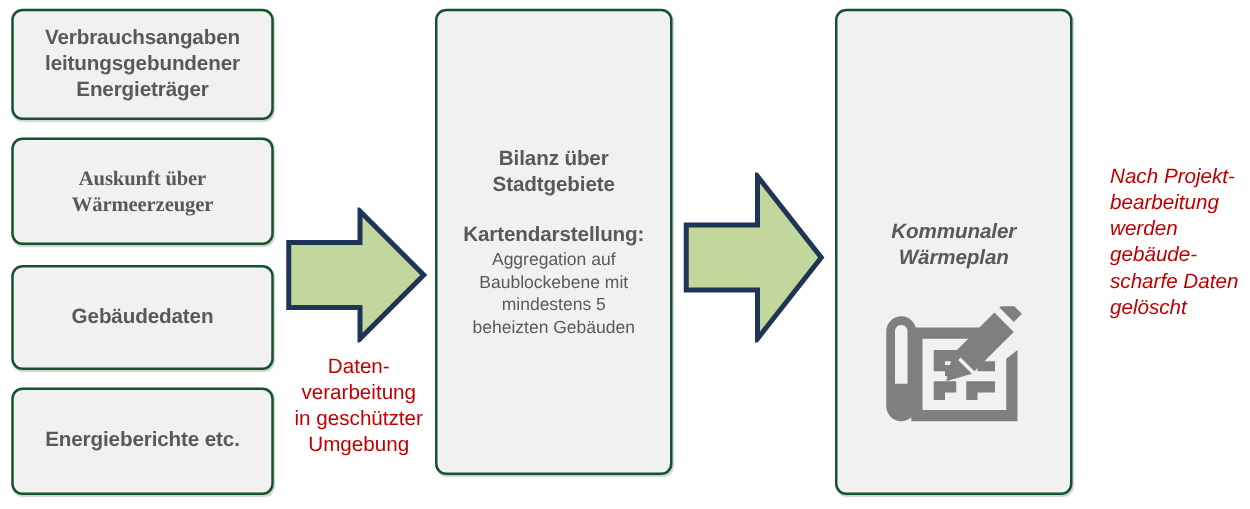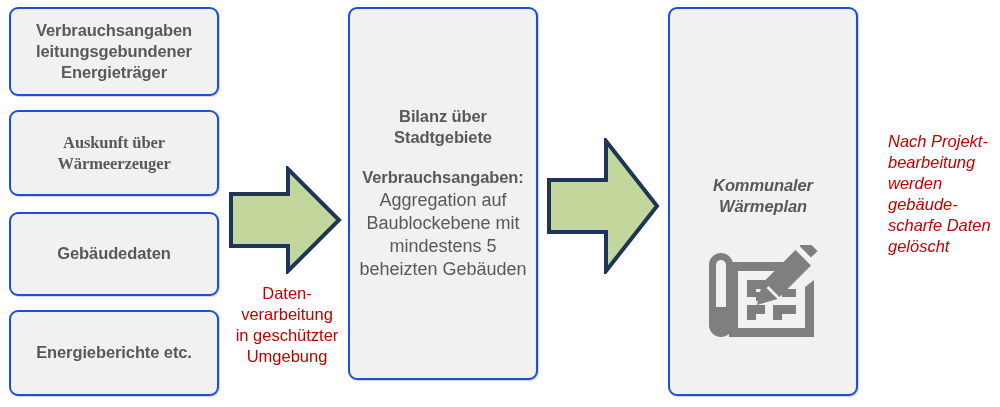--- a/index.html
+++ b/index.html
@@ -15,21 +15,21 @@
     width: 1000px;
     height: 407px;
     background: #ffffff;
     overflow: hidden;
   }
 
   
   .box {
     position: absolute;
     background: #f1f1f1;
-    border: 2px solid #1d4ed8;
+    border: 2px solid #14532d;
     border-radius: 9px;
     box-sizing: border-box;
     display: flex;
     flex-direction: column;
     align-items: center;
     justify-content: center;
     text-align: center;
     color: #595959;
     box-shadow: 1px 1px 1px rgba(0,0,0,0.18);
   }
@@ -49,21 +49,21 @@
   #box-berichte  { left: 9px;  top: 310px; width: 210px; height: 86px; }
 
   
   #box-bilanz {
     left: 348px; top: 7px; width: 190px; height: 373px;
     justify-content: center;
   }
   #box-bilanz .box-label { padding: 0 6px; }
   .sub-normal {
     font-weight: normal;
-    font-size: 18px;
+    font-size: 14px;
     line-height: 1.28;
     color: #595959;
     white-space: pre-line;
     padding: 0 4px;
   }
   .spacer-line { height: 19px; }
 
   
   #box-kommunal {
     left: 668px; top: 7px; width: 190px; height: 389px;
@@ -129,21 +129,21 @@
 
   <div class="note" id="note-left">Daten-
 verarbeitung
 in geschützter
 Umgebung</div>
 
   <div class="box" id="box-bilanz">
     <div class="box-label">Bilanz über
 Stadtgebiete</div>
     <div class="spacer-line"></div>
-    <div class="box-label">Verbrauchsangaben:</div>
+    <div class="box-label">Kartendarstellung:</div>
     <div class="sub-normal">Aggregation auf
 Baublockebene mit
 mindestens 5
 beheizten Gebäuden</div>
   </div>
 
   <div class="arrow" id="arrow-two">
     <svg width="114" height="136" viewBox="0 0 114 136" xmlns="http://www.w3.org/2000/svg">
       <polygon points="3,42 60,42 60,3 111,68 60,133 60,94 3,94" fill="#c3d69b" stroke="#1f3557" stroke-width="4" stroke-linejoin="miter"></polygon>
     </svg>

